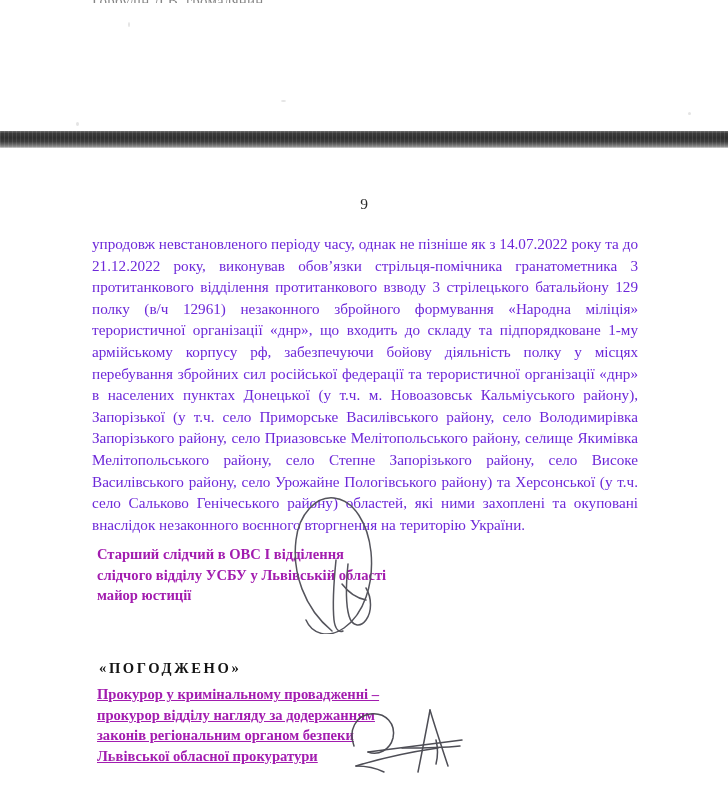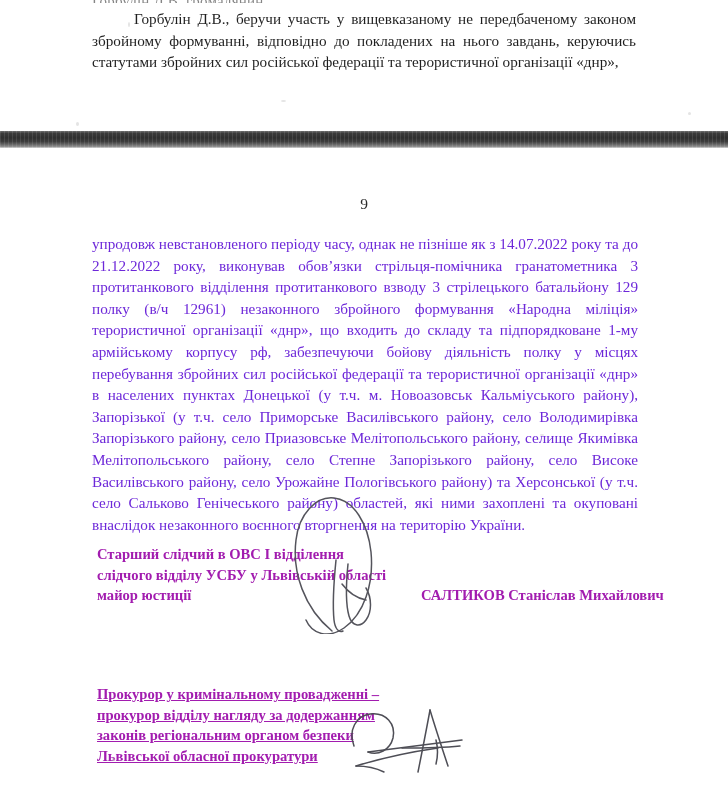--- a/index.html
+++ b/index.html
@@ -85,42 +85,41 @@
   
   .speck{position:absolute;background:#cdcdcd;border-radius:50%;opacity:.55;}
 </style>
 </head>
 <body>
 
 <div class="page" id="frag-top">
 
   <div class="clipline">Горбулін Д.В. громадянин</div>
 
-  <div class="para" id="top-para">Горбулін Д.В., беручи участь у вищевказаному не передбаченому законом збройному формуванні, відповідно до покладених на нього завдань, керуючись статутами збройних сил російської федерації та терористичної організації «днр»,</div>
 
   <div class="speck" style="left:128px;top:22px;width:2px;height:5px;"></div>
   <div class="speck" style="left:281px;top:100px;width:5px;height:2px;"></div>
   <div class="speck" style="left:76px;top:122px;width:3px;height:4px;"></div>
   <div class="speck" style="left:688px;top:112px;width:3px;height:3px;"></div>
 </div>
 
 <div id="scan-band"></div>
 
 <div class="page" id="frag-bottom">
 
   <div id="page-number">9</div>
 
   <div id="body-para">упродовж невстановленого періоду часу, однак не пізніше як з 14.07.2022 року та до 21.12.2022 року, виконував обов’язки стрільця-помічника гранатометника 3 протитанкового відділення протитанкового взводу 3 стрілецького батальйону 129 полку (в/ч 12961) незаконного збройного формування «Народна міліція» терористичної організації «днр», що входить до складу та підпорядковане 1-му армійському корпусу рф, забезпечуючи бойову діяльність полку у місцях перебування збройних сил російської федерації та терористичної організації «днр» в населених пунктах Донецької (у т.ч. м. Новоазовськ Кальміуського району), Запорізької (у т.ч. село Приморське Василівського району, село Володимирівка Запорізького району, село Приазовське Мелітопольського району, селище Якимівка Мелітопольського району, село Степне Запорізького району, село Високе Василівського району, село Урожайне Пологівського району) та Херсонської (у т.ч. село Сальково Генічеського району) областей, які ними захоплені та окуповані внаслідок незаконного воєнного вторгнення на територію України.</div>
 
   <div class="sigblock" id="sig-role-1" style="white-space:pre;">Старший слідчий в ОВС І відділення
 слідчого відділу УСБУ у Львівській області
 майор юстиції</div>
 
-  <div class="sigblock" id="sig-name-1">САЛТИКОВ Станіслав Михайлович</div>
 
+  <div id="approved-word">«ПОГОДЖЕНО»</div>
 
   <div class="sigblock" id="sig-role-2" style="white-space:pre;">Прокурор у кримінальному провадженні –
 прокурор відділу нагляду за додержанням
 законів регіональним органом безпеки
 Львівської обласної прокуратури</div>
 
 
   <svg class="ink" id="ink-1" width="132" height="146" viewBox="0 0 132 146">
     <g fill="none" stroke="#54545c" stroke-width="1.5" stroke-linecap="round" stroke-linejoin="round">
       <path d="M56 143 C28 120 16 84 20 52 C23 26 40 8 58 10 C78 12 92 36 95 64 C98 96 88 126 68 140 C52 151 36 146 30 132"></path>

